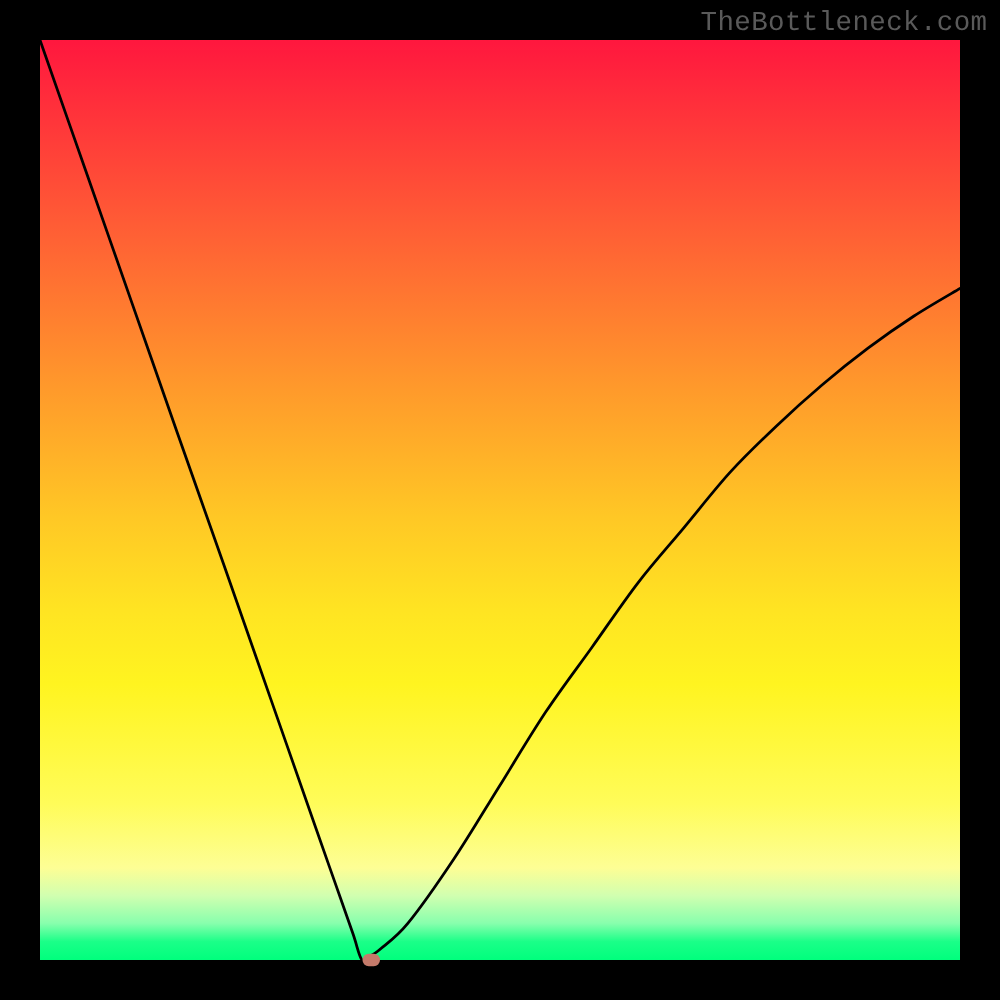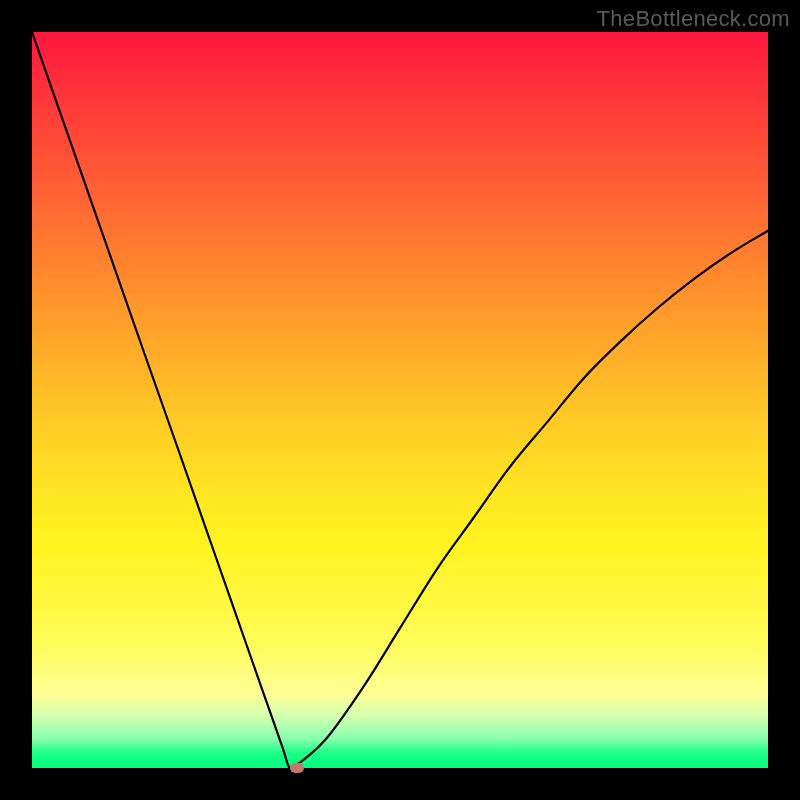--- a/index.html
+++ b/index.html
@@ -41,20 +41,21 @@
   }
   .watermark {
     position: absolute;
     top: 6px;
     right: 10px;
     color: #5a5a5a;
     font-size: 22px;
     font-weight: 500;
     letter-spacing: 0.3px;
     z-index: 10;
+    font-family: Liberation Mono, monospace;
   }
   svg.curve {
     position: absolute;
     left: 0;
     top: 0;
     width: 736px;
     height: 736px;
     z-index: 5;
   }
   .marker {

